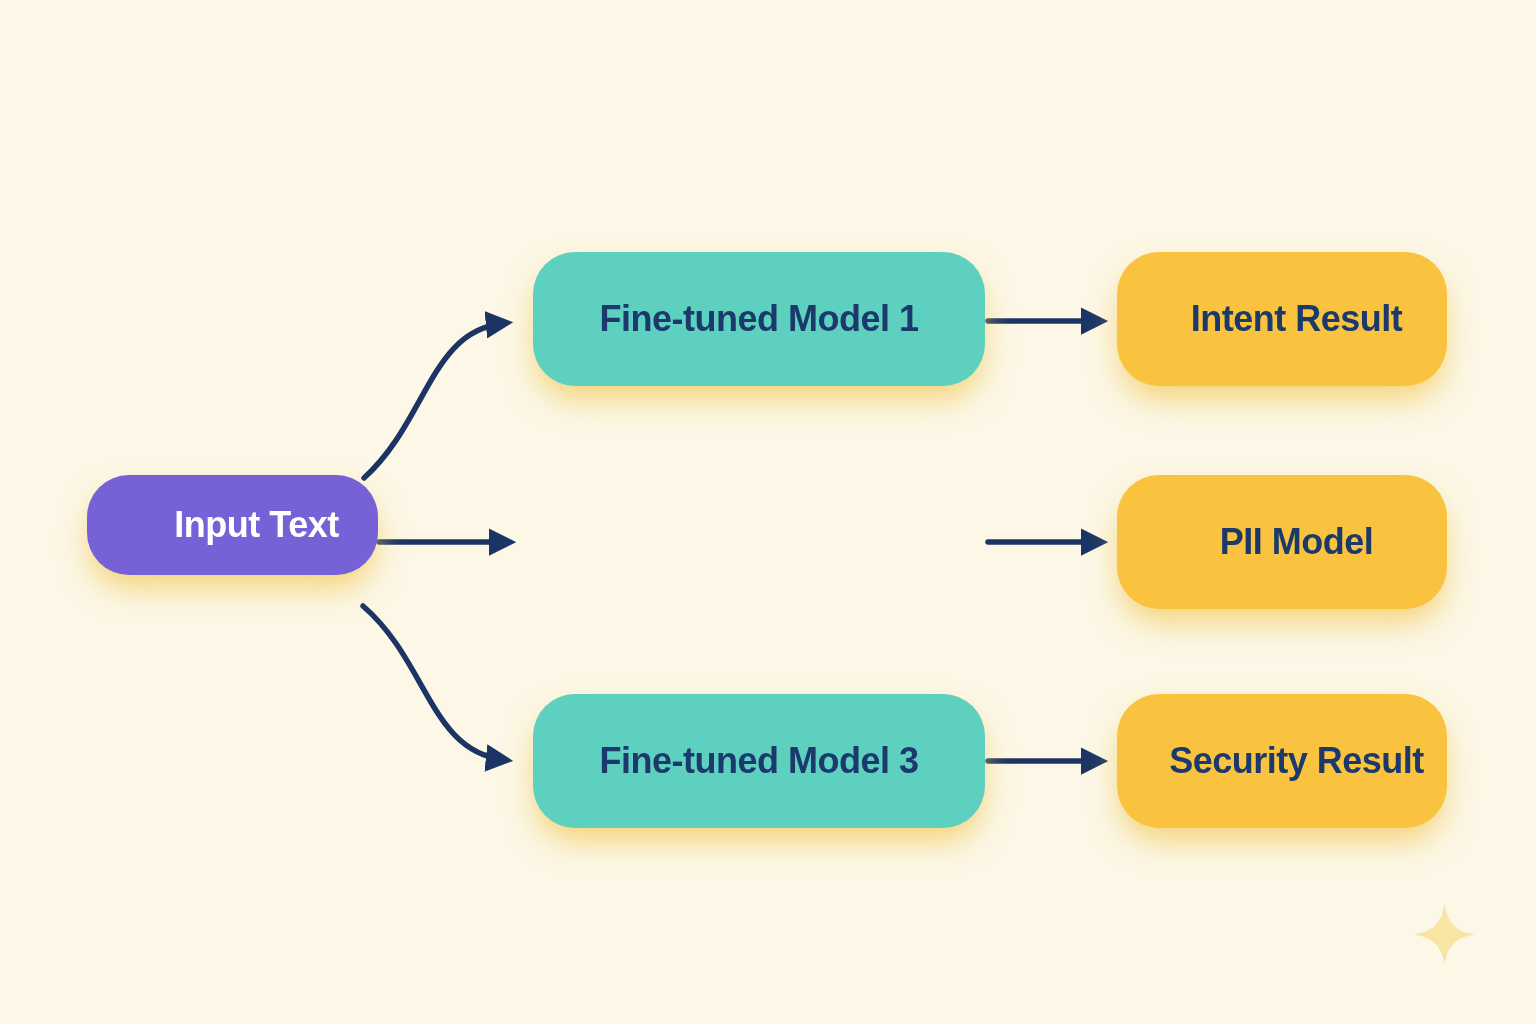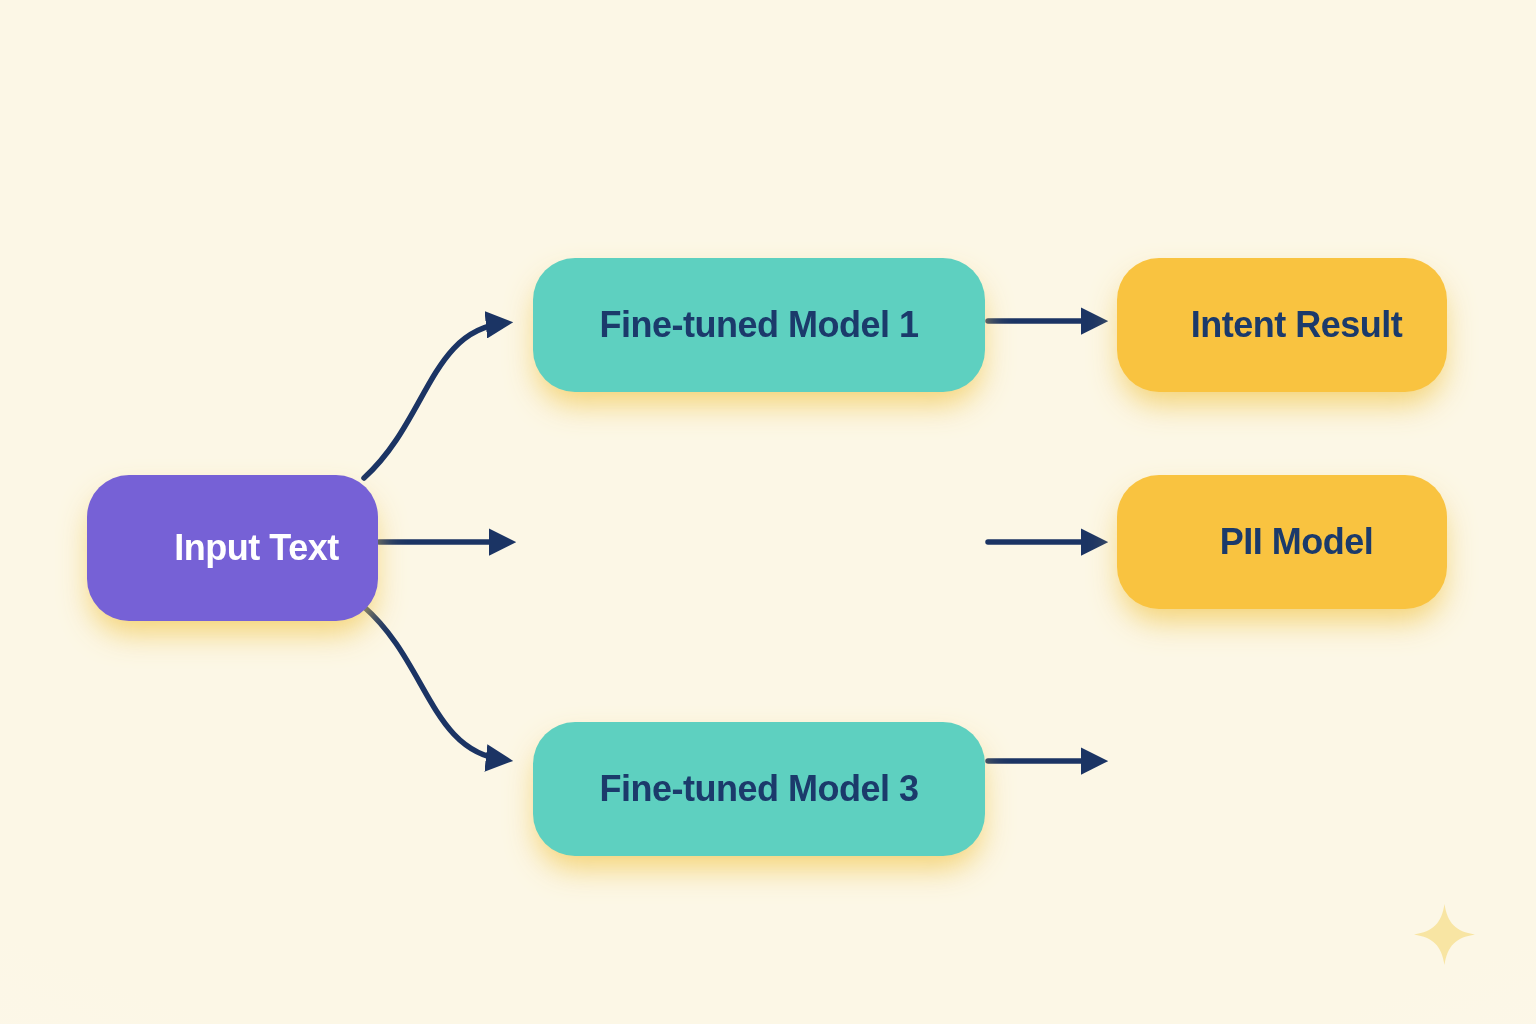--- a/index.html
+++ b/index.html
@@ -23,39 +23,39 @@
     justify-content: center;
     border-radius: 42px;
     font-weight: 700;
     font-size: 36px;
     letter-spacing: -0.5px;
     box-shadow: 0 16px 30px -4px rgba(242, 205, 96, 0.85);
     box-sizing: border-box;
     text-align: center;
   }
   .node-input {
-    left: 87px; top: 475px; width: 291px; height: 146px;
+    left: 87px; top: 475px; width: 291px; height: 100px;
     background: var(--purple, #7661d6);
     color: #ffffff;
     padding-left: 48px;
   }
   .node-model {
     left: 533px; width: 452px; height: 134px;
     background: var(--teal, #5ed0c0);
     color: var(--navy, #1b3a6b);
   }
   .node-result {
     left: 1117px; width: 330px; height: 134px;
     background: var(--yellow, #f9c340);
     color: var(--navy, #1b3a6b);
     padding-left: 29px;
   }
-  .row-0 { top: 258px; }
+  .row-0 { top: 252px; }
   .row-1 { top: 475px; }
-  .row-2 { top: 694px; margin-top: 28px; }
+  .row-2 { top: 694px; }
   .arrow-layer {
     position: absolute;
     left: 0; top: 0;
     width: 1536px; height: 1024px;
     pointer-events: none;
   }
   .sparkle {
     position: absolute;
     left: 1412px; top: 899px;
     width: 65px; height: 71px;
@@ -92,18 +92,21 @@
   <div class="node node-model row-2">
     <span>Fine-tuned Model 3</span>
   </div>
 
   <div class="node node-result row-0">
     <span>Intent Result</span>
   </div>
   <div class="node node-result row-1">
     <span>PII Model</span>
   </div>
+  <div class="node node-result row-2">
+    <span>Security Result</span>
+  </div>
 
   <svg class="sparkle" viewBox="0 0 64 64" aria-hidden="true">
     <path d="M32 2 C35 21 43 29 62 32 C43 35 35 43 32 62 C29 43 21 35 2 32 C21 29 29 21 32 2 Z" fill="#f8e5a3"></path>
   </svg>
 
 </div>
 
 </body></html>

